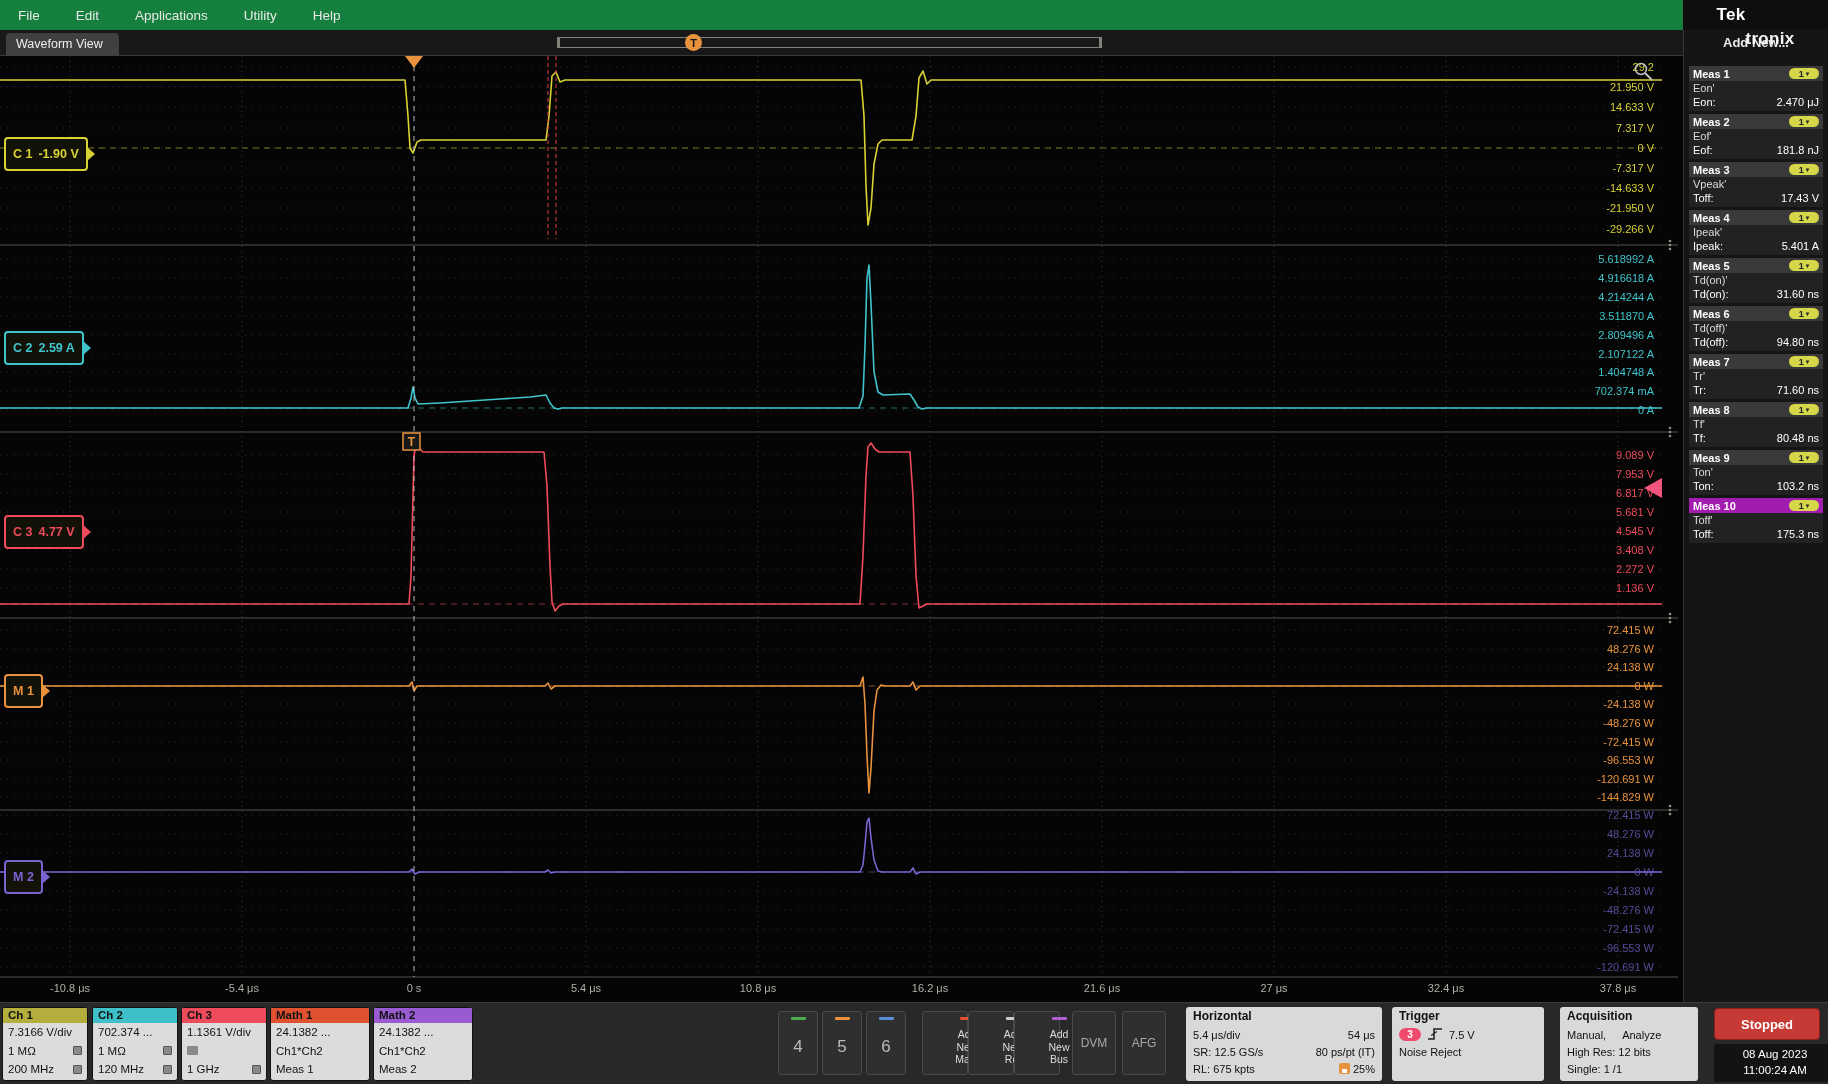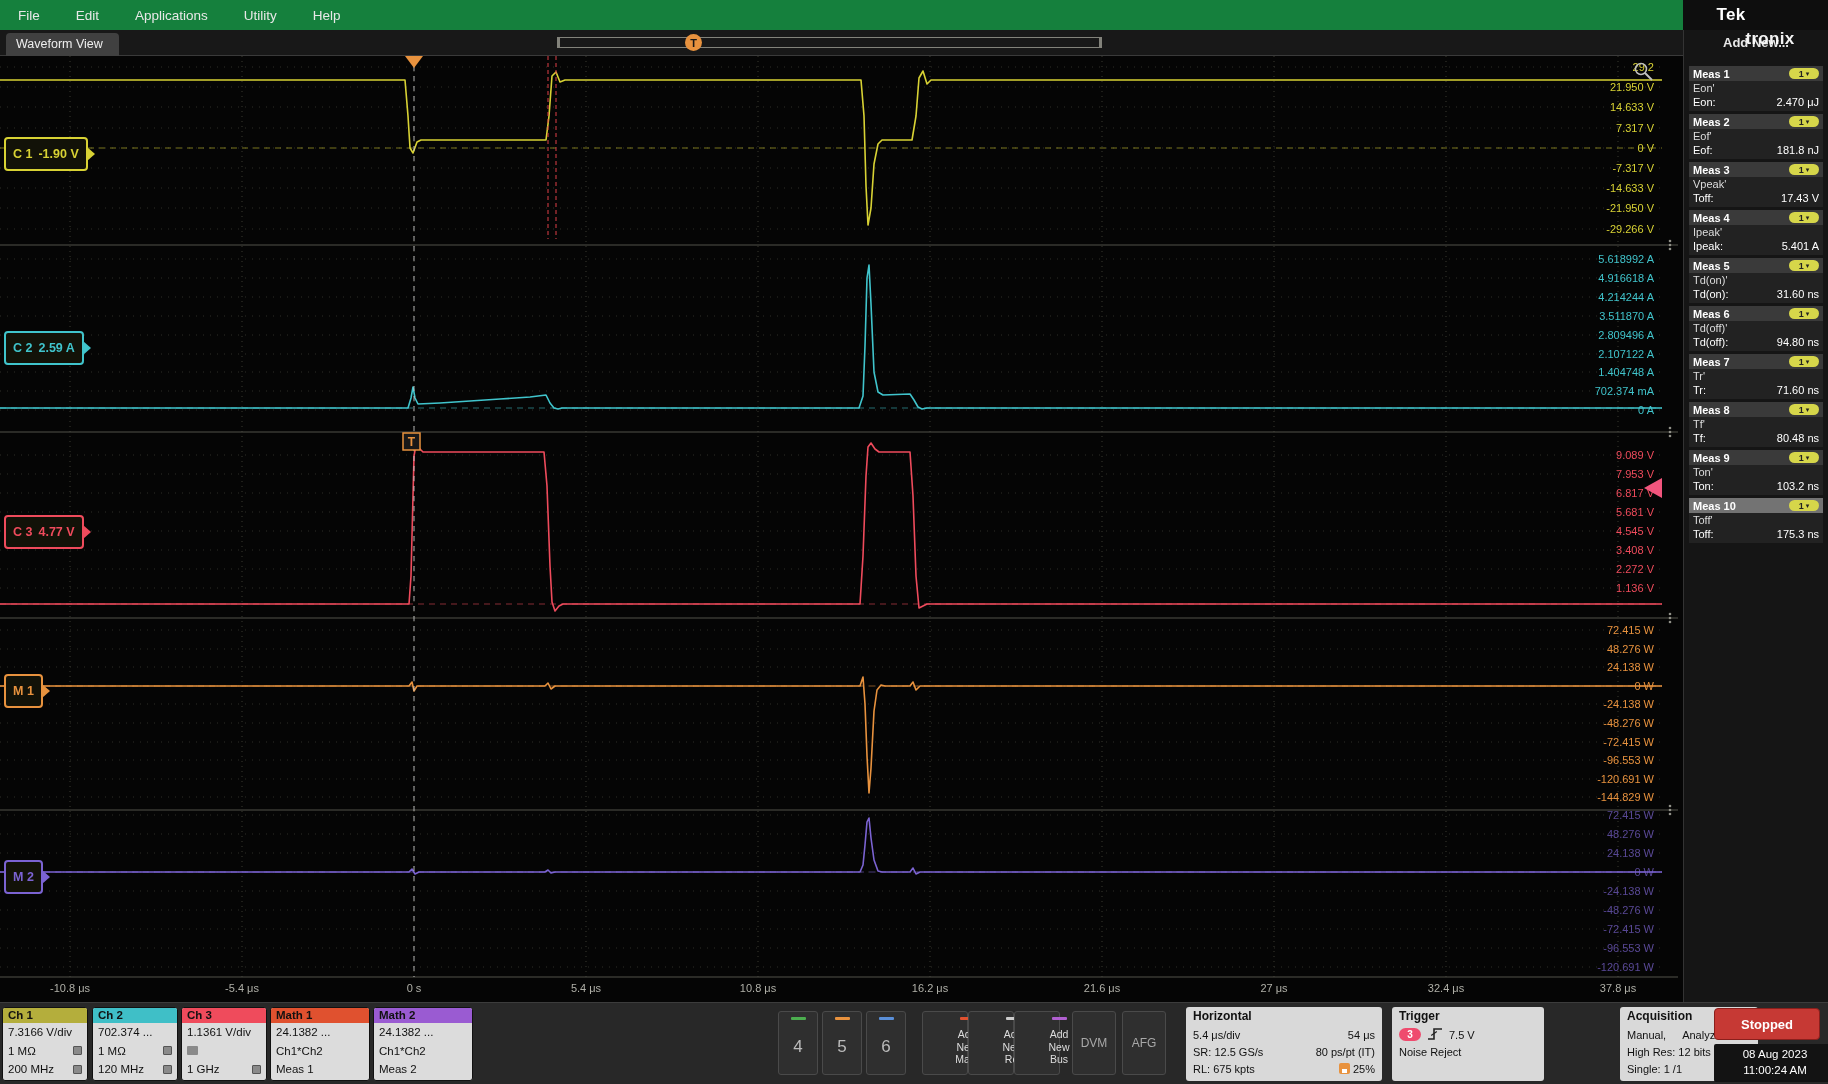--- a/index.html
+++ b/index.html
@@ -404,21 +404,21 @@
           </div>
           <div class="meas-body">
             <div class="meas-name">Ton'</div>
             <div class="meas-row">
                 <span>Ton:</span>
                 <span>103.2 ns</span>
               </div>
           </div>
         </div>
         <div class="meas">
-          <div class="meas-header" style="background: #737373;">
+          <div class="meas-header" style="background: #a21caf;">
             <span>Meas 10</span>
             <span class="meas-pill">
                 <span>1</span>
                 <span class="pill-arrow">▾</span>
               </span>
           </div>
           <div class="meas-body">
             <div class="meas-name">Toff'</div>
             <div class="meas-row">
                 <span>Toff:</span>
@@ -563,21 +563,21 @@
               <path d="M4.2 8.5 L9.8 4.5" fill="none" stroke="#222" stroke-width="1.2"></path>
             </svg>
         </span>
         <span>7.5 V</span>
       </div>
       <div class="panel-row" style="justify-content:flex-start">
         <span>Noise Reject</span>
       </div>
     </div>
 
-    <div class="panel" style="left:1620px;width:138px">
+    <div class="panel" style="left:1560px;width:138px">
       <div class="panel-title">Acquisition</div>
       <div class="panel-row" style="justify-content:flex-start;gap:16px">
         <span>Manual,</span>
         <span>Analyze</span>
       </div>
       <div class="panel-row" style="justify-content:flex-start">
           <span>High Res: 12 bits</span>
         </div>
       <div class="panel-row" style="justify-content:flex-start">
           <span>Single: 1 /1</span>

